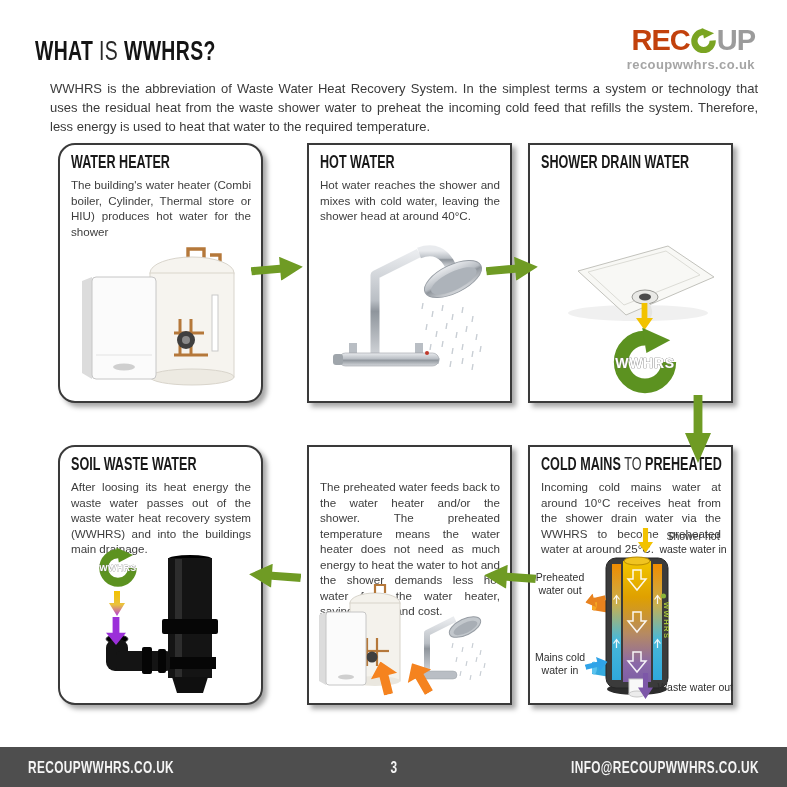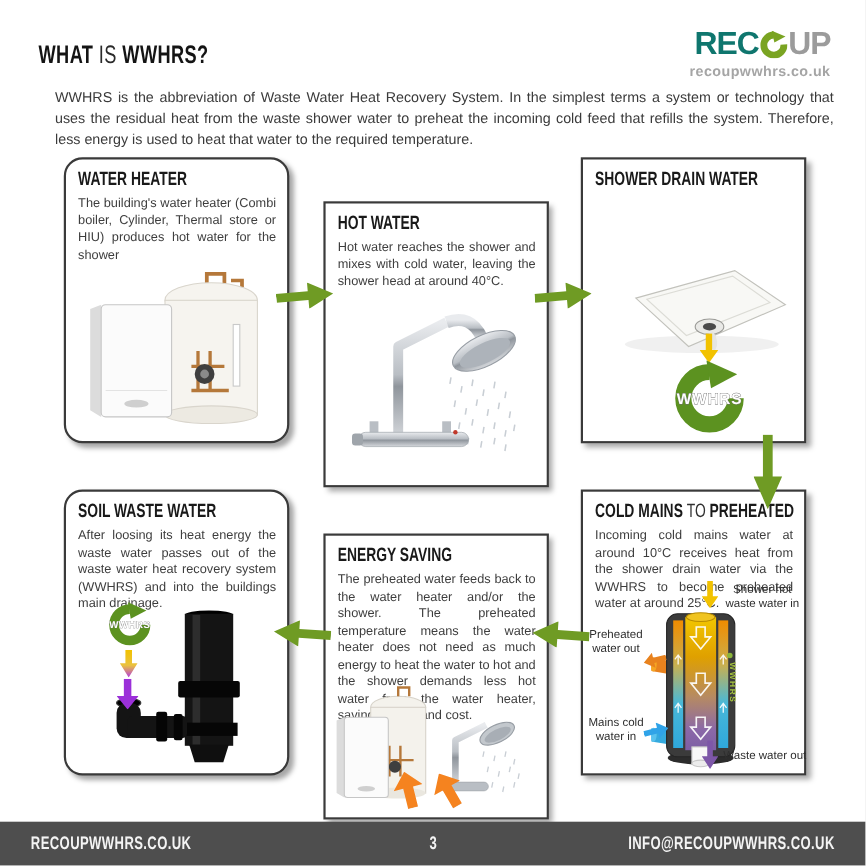--- a/index.html
+++ b/index.html
@@ -3,36 +3,36 @@
 <meta charset="utf-8">
 <style>
   html,body{margin:0;padding:0;background:#e9e9e9;}
   *{box-sizing:border-box;}
   #page{position:relative;width:787px;height:787px;background:#fff;overflow:hidden;
         font-family:"Liberation Sans",sans-serif;color:#333;}
   .cond{display:inline-block;transform:scaleX(0.72);transform-origin:0 50%;white-space:nowrap;}
   .cond-c{display:inline-block;transform:scaleX(0.72);transform-origin:50% 50%;white-space:nowrap;}
 
   
-  #main-title{position:absolute;left:35px;top:36px;font-size:23px;font-weight:bold;color:#141414;letter-spacing:.5px;}
+  #main-title{position:absolute;left:35px;top:36px;font-size:27px;font-weight:bold;color:#141414;letter-spacing:.5px;}
   #main-title .lite{font-weight:normal;color:#2a2a2a;}
   #logo{position:absolute;right:32px;top:26px;text-align:right;line-height:1;}
   #logo .row{display:flex;align-items:center;justify-content:flex-end;gap:1px;}
-  #logo .g{color:#0f766e;font-weight:bold;font-size:29px;letter-spacing:-1px;margin-left:12px;}
+  #logo .g{color:#c2410c;font-weight:bold;font-size:29px;letter-spacing:-1px;margin-left:12px;}
   #logo .gy{color:#9b9b9b;font-weight:bold;font-size:29px;letter-spacing:-1px;}
   #logo .site{color:#a5a5a5;font-weight:bold;font-size:13px;margin-top:3px;letter-spacing:.4px;}
 
   #intro{position:absolute;left:50px;top:79px;width:708px;font-size:13px;line-height:1.47;
          text-align:justify;color:#3a3a3a;}
 
   
   .panel{position:absolute;width:205px;height:260px;background:#fff;border:2px solid #3a3a3a;
          box-shadow:4px 4px 5px rgba(0,0,0,.35);}
   .p-r1{top:143px;} .p-r2{top:445px;}
-  .p-c1{left:58px;border-radius:17px;} .p-c2{left:294px;margin-top:40px;} .p-c3{left:528px;padding-left:31px;}
+  .p-c1{left:58px;border-radius:17px;} .p-c2{left:307px;} .p-c3{left:528px;padding-left:31px;}
   .panel-title{position:absolute;left:11px;top:9px;font-size:17.5px;font-weight:bold;color:#191919;line-height:1;}
   .panel-title .lite{font-weight:normal;color:#303030;}
   .panel-body{position:absolute;left:11px;top:32px;width:180px;font-size:11.6px;line-height:1.34;
               text-align:justify;color:#3d3d3d;}
   .illus{position:absolute;}
 
   
   .arr{position:absolute;filter:drop-shadow(1px 2px 1.5px rgba(0,0,0,.25));}
   .arr-right{clip-path:polygon(0 33%,56% 33%,56% 0,100% 50%,56% 100%,56% 67%,0 67%);}
   .arr-left {clip-path:polygon(100% 33%,44% 33%,44% 0,0 50%,44% 100%,44% 67%,100% 67%);}
@@ -210,21 +210,20 @@
               <stop offset="1" stop-color="#b43ae0"></stop>
         </linearGradient>
           </defs>
         <polygon points="6,0 12,0 12,12 17,12 9,25 1,12 6,12" fill="url(#yp)"></polygon>
       </svg>
     </div>
     <div class="arr arr-down" style="left:46px;top:170px;width:20px;height:28px;background:#9b30d9;"></div>
   </div>
 
   <div class="panel p-r2 p-c2">
-    <div class="panel-title"><span class="cond">ENERGY SAVING</span></div>
     <div class="panel-body">The preheated water feeds back to the water heater and/or the shower. The preheated temperature means the water heater does not need as much energy to heat the water to hot and the shower demands less hot water from the water heater, saving energy and cost.</div>
     <div class="illus" style="left:8px;top:136px;">
       <svg width="86" height="112" viewBox="0 0 86 112">
         <ellipse cx="58" cy="20" rx="25" ry="10" fill="#f4f2ec" stroke="#d7d3ca"></ellipse>
         <rect x="33" y="20" width="50" height="78" fill="#f4f2ec" stroke="#d7d3ca"></rect>
         <ellipse cx="58" cy="98" rx="25" ry="5" fill="#eae7df"></ellipse>
         <g stroke="#b5783a" stroke-width="2.2" fill="none">
           <path d="M58 10 v-8 h10 v8"></path>
             <path d="M50 55 v28"></path>
             <path d="M60 55 v28"></path>

